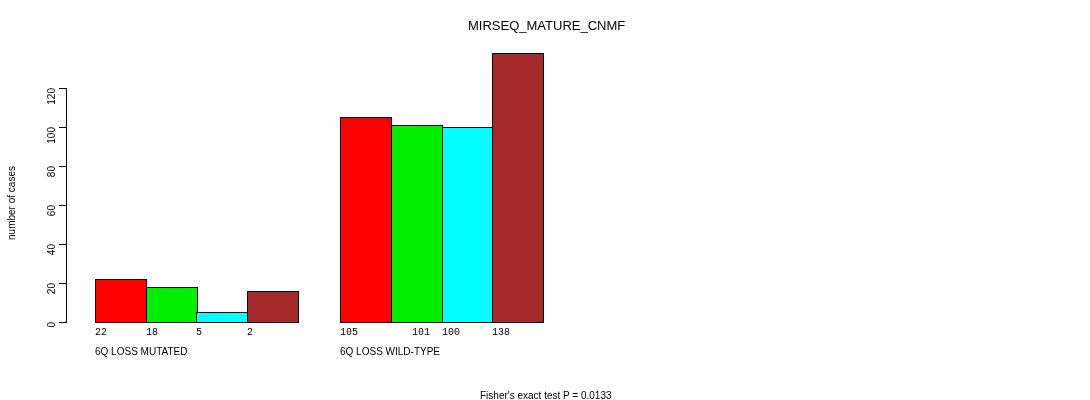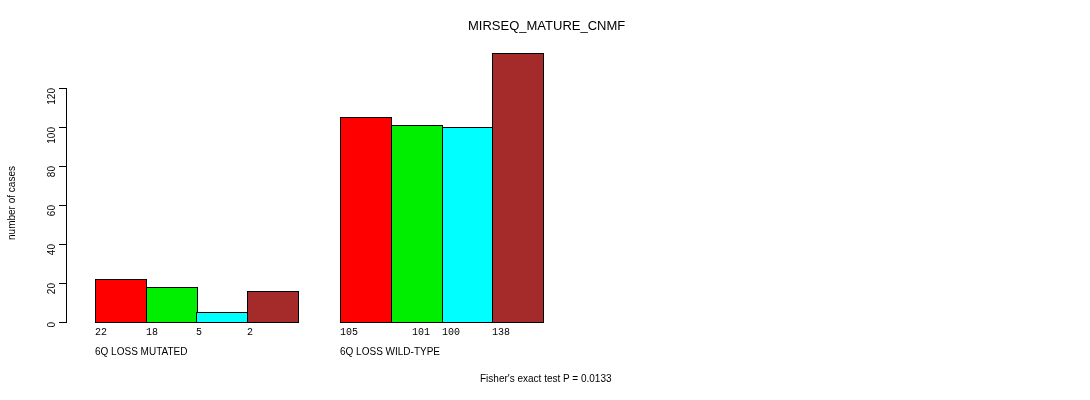--- a/index.html
+++ b/index.html
@@ -108,21 +108,21 @@
     flex: 0 0 auto;
   }
   .legend-label {
     font-size: 10px;
     line-height: 10px;
     white-space: nowrap;
   }
   .footer-note-inner {
     position: absolute;
     left: 480px;
-    top: 374px;
+    top: 391px;
     font-size: 10px;
     line-height: 10px;
     white-space: nowrap;
   }
 </style>
 </head>
 <body>
 
 <div id="chart-root">
 

